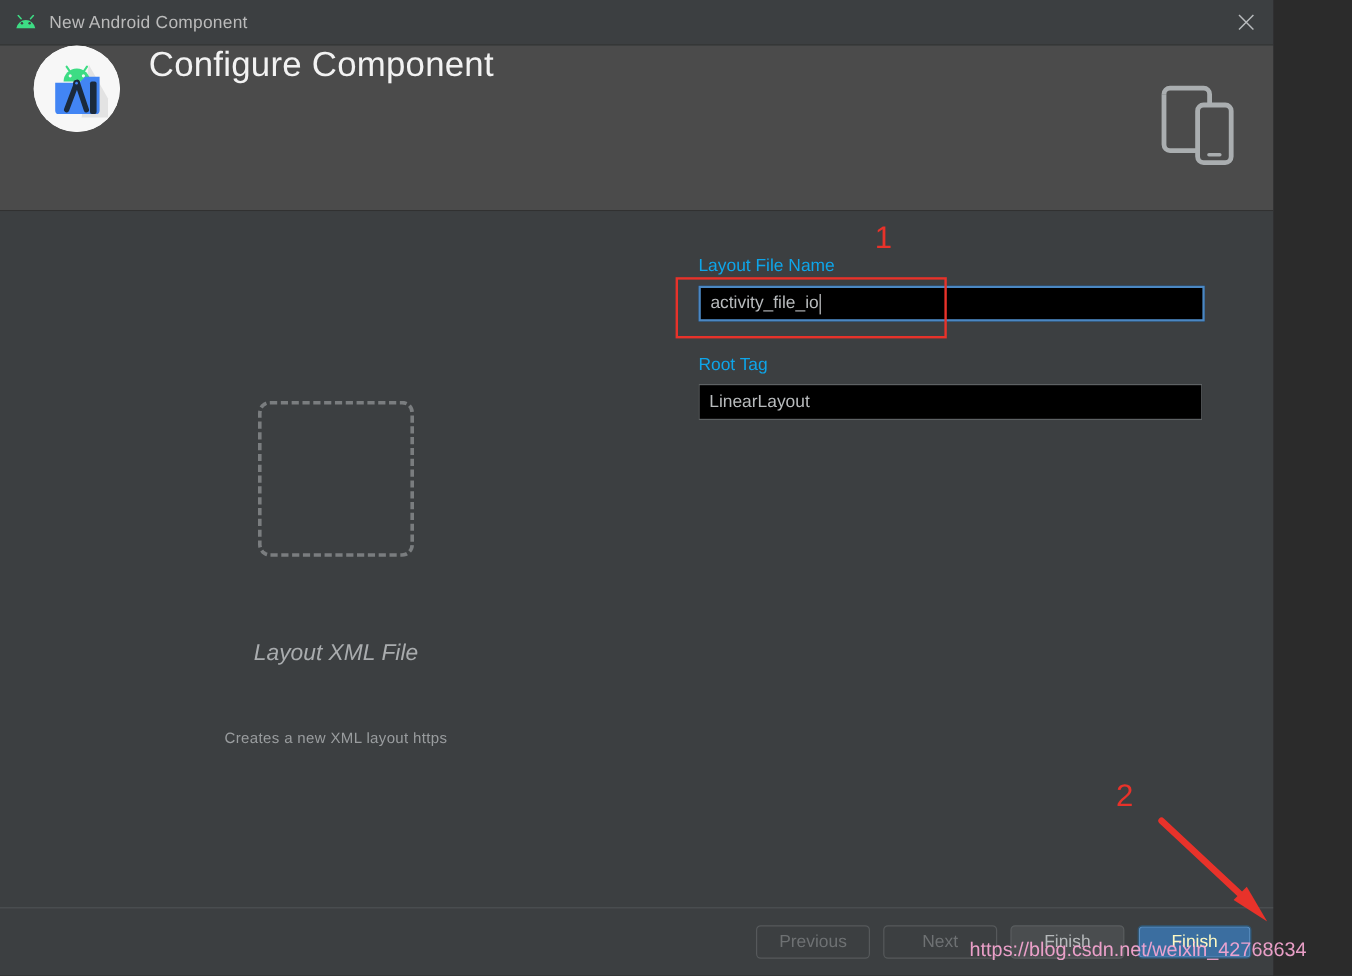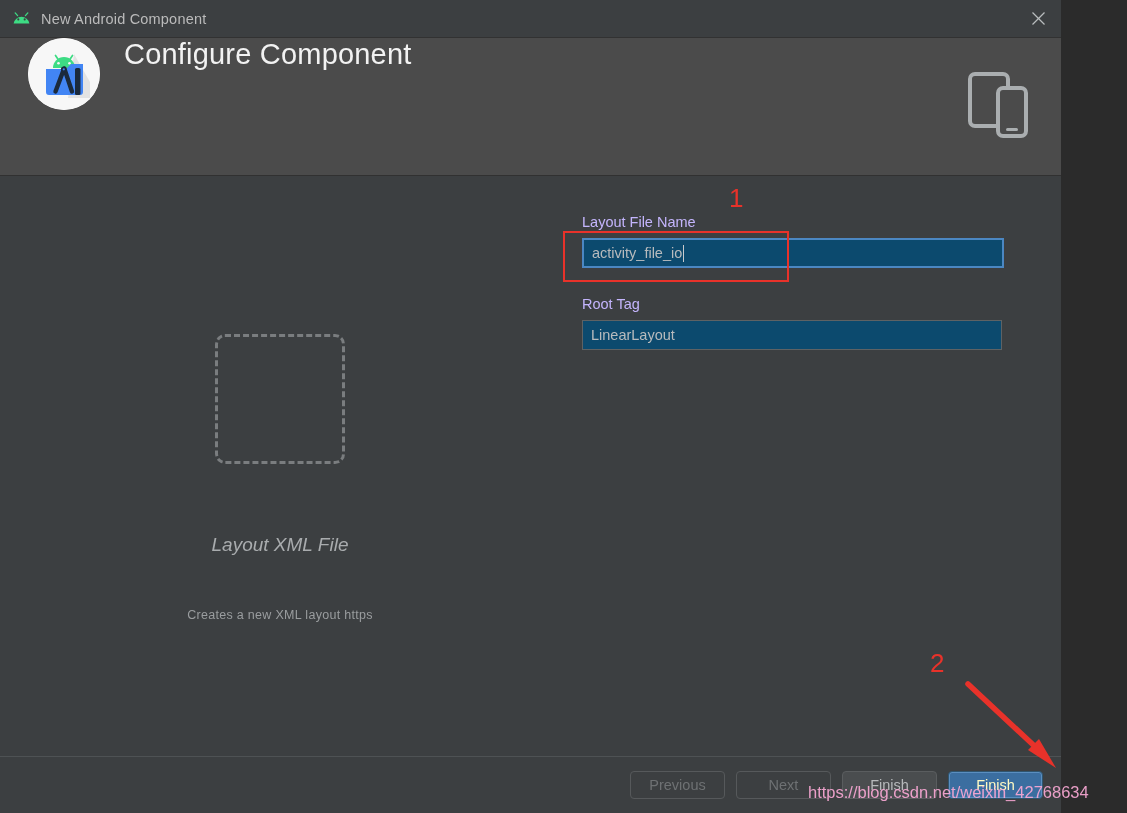--- a/index.html
+++ b/index.html
@@ -120,28 +120,28 @@
   }
 
   
   .form {
     position: absolute;
     left: 582px;
     top: 38px;
     width: 422px;
   }
   .field-label {
-    color: #c4b5fd;
+    color: #0ea5e9;
     font-size: 14.5px;
     margin-bottom: 8px;
   }
   .text-input {
     height: 30px;
     box-sizing: border-box;
-    background: #0c4a6e;
+    background: #000000;
     color: #b8bbbd;
     font-size: 14.5px;
     font-family: "Liberation Sans", sans-serif;
     padding: 0 8px;
     display: flex;
     align-items: center;
     outline: none;
   }
   .text-input.focused {
     border: 2px solid #4b87c2;

